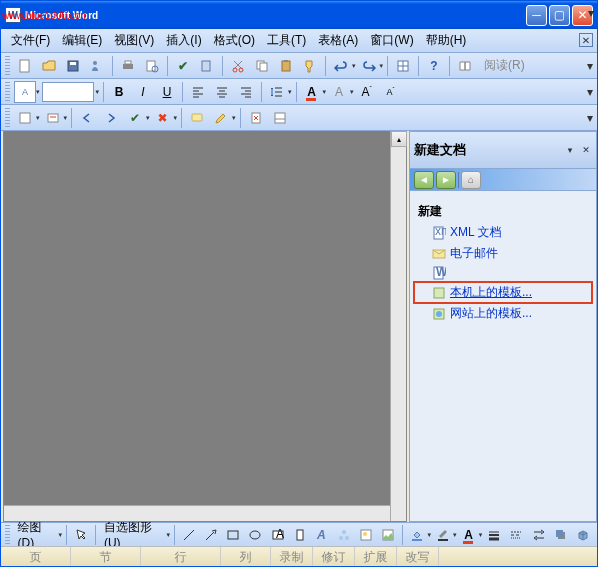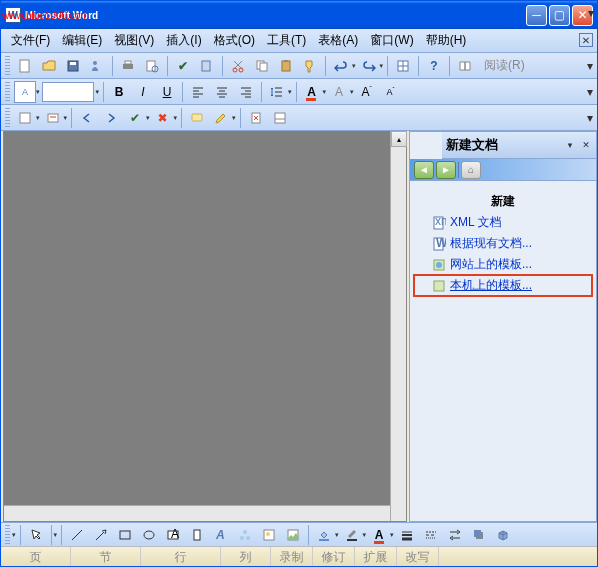--- a/index.html
+++ b/index.html
@@ -33,29 +33,29 @@
 .font-combo { width: 26px; }
 .size-combo { width: 52px; }
 
 .workspace { flex: 1; display: flex; overflow: hidden; }
 .doc-area { flex: 1; background: #7f7f7f; border: 1px solid #888; border-top: none; margin: 0 2px; position: relative; }
 .scrollbar-v { position: absolute; right: 0; top: 0; width: 16px; height: 100%; background: #e8e8e8; border-left: 1px solid #aaa; }
 .scrollbar-h { position: absolute; left: 0; bottom: 0; width: calc(100% - 16px); height: 16px; background: #e8e8e8; border-top: 1px solid #aaa; }
 .scroll-btn { width: 16px; height: 16px; background: linear-gradient(to bottom, #f5f5f5, #d8d8d8); border: 1px solid #aaa; display: flex; align-items: center; justify-content: center; font-size: 8px; }
 
 .task-pane { width: 188px; background: #e8eef8; border: 1px solid #8aa8d6; display: flex; flex-direction: column; }
-.task-header { height: 27px; background: linear-gradient(to bottom, #dbe8fb, #b8cfef); display: flex; align-items: center; padding: 0 4px; border-bottom: 1px solid #8aa8d6; margin-left: 32px; }
+.task-header { height: 37px; background: linear-gradient(to bottom, #dbe8fb, #b8cfef); display: flex; align-items: center; padding: 0 4px; border-bottom: 1px solid #8aa8d6; }
 .task-title { flex: 1; font-weight: bold; font-size: 13px; }
 .task-header-btn { width: 12px; height: 12px; display: flex; align-items: center; justify-content: center; font-size: 9px; color: #333; margin-left: 4px; }
 .task-nav { height: 22px; background: linear-gradient(to right, #5a9de8, #c1d7f6); display: flex; align-items: center; padding: 0 4px; gap: 2px; border-bottom: 1px solid #8aa8d6; }
 .nav-btn { width: 20px; height: 18px; background: linear-gradient(to bottom, #c4e0a8, #8cc060); border: 1px solid #5a8040; border-radius: 3px; display: flex; align-items: center; justify-content: center; font-size: 10px; color: #fff; }
 .nav-btn.home { background: linear-gradient(to bottom, #f0f0f0, #d0d0d0); border-color: #999; color: #666; }
 .nav-sep { width: 1px; height: 16px; background: #5a7ab0; }
 
-.task-content { flex: 1; padding: 6px 4px; text-align: center; }
+.task-content { flex: 1; padding: 6px 4px; }
 .task-section-label { font-weight: bold; padding: 2px 4px; margin-top: 4px; }
 .task-link { display: flex; align-items: center; padding: 2px 4px 2px 18px; gap: 4px; color: #0033cc; cursor: pointer; }
 .task-link.highlighted { outline: 2px solid #e04020; outline-offset: -1px; text-decoration: underline; }
 .link-icon { width: 14px; height: 14px; display: inline-flex; align-items: center; justify-content: center; font-size: 10px; flex-shrink: 0; }
 
 .draw-bar { height: 24px; background: linear-gradient(to bottom, #dbe8fb, #c1d7f6); border-top: 1px solid #8aa8d6; display: flex; align-items: center; padding: 0 4px; gap: 2px; }
 .draw-label { padding: 0 4px; }
 
 .statusbar { height: 20px; background: linear-gradient(to bottom, #f5f0d8, #e8dfb8); border-top: 1px solid #bbb; display: flex; }
 .status-cell { border-right: 1px solid #ccc; padding: 2px 0; text-align: center; color: #888; }
@@ -365,57 +365,67 @@
               <svg viewBox="0 0 14 14">
                 <rect x="2" y="1" width="9" height="12" fill="#fff" stroke="#5a7ab0"></rect>
                 <text x="3" y="9" font-size="5" fill="#5a7ab0">xml</text>
               </svg>
             </span>
           <span>XML 文档</span>
         </div>
         <div class="task-link">
           <span class="link-icon">
               <svg viewBox="0 0 14 14">
+                <rect x="1" y="3" width="12" height="8" fill="#f5e8a0" stroke="#c8b060"></rect>
+                <path d="M1 3l6 4 6-4" fill="none" stroke="#c8b060"></path>
+              </svg>
+            </span>
+          <span>电子邮件</span>
+        </div>
+        <div class="task-link">
+          <span class="link-icon">
+              <svg viewBox="0 0 14 14">
                 <rect x="2" y="1" width="9" height="12" fill="#fff" stroke="#5a7ab0"></rect>
                 <text x="4" y="10" font-size="7" fill="#5a7ab0" font-weight="bold">W</text>
               </svg>
             </span>
-          <span>根据现有文档...</span>
+        </div>
+        <div class="task-link highlighted">
+          <span class="link-icon">
+              <svg viewBox="0 0 14 14">
+                <rect x="2" y="2" width="10" height="10" fill="#d8e8b8" stroke="#8aa860"></rect>
+              </svg>
+            </span>
+          <span>本机上的模板...</span>
         </div>
         <div class="task-link">
           <span class="link-icon">
               <svg viewBox="0 0 14 14">
                 <rect x="2" y="2" width="10" height="10" fill="#d8e8b8" stroke="#8aa860"></rect>
                 <circle cx="7" cy="7" r="3" fill="#6ab0e8"></circle>
               </svg>
             </span>
           <span>网站上的模板...</span>
         </div>
-        <div class="task-link highlighted">
-          <span class="link-icon">
-              <svg viewBox="0 0 14 14">
-                <rect x="2" y="2" width="10" height="10" fill="#d8e8b8" stroke="#8aa860"></rect>
-              </svg>
-            </span>
-          <span>本机上的模板...</span>
-        </div>
       </div>
     </div>
   </div>
 
   <div class="draw-bar">
     <div class="toolbar-handle"></div>
+    <span class="draw-label">绘图(D)</span>
       <span class="tb-arrow">▾</span>
     <div class="tb-sep"></div>
     <div class="tb-btn">
         <svg viewBox="0 0 14 14">
           <path d="M3 2l2 9 2-3 3 3 1-1-3-3 3-2z" fill="#fff" stroke="#333"></path>
         </svg>
       </div>
     <div class="tb-sep"></div>
+    <span class="draw-label">自选图形(U)</span>
       <span class="tb-arrow">▾</span>
     <div class="tb-sep"></div>
     <div class="tb-btn">
         <svg viewBox="0 0 14 14">
           <line x1="2" y1="12" x2="12" y2="2" stroke="#333"></line>
         </svg>
       </div>
     <div class="tb-btn">
         <svg viewBox="0 0 14 14">
           <line x1="2" y1="12" x2="10" y2="4" stroke="#333"></line>

